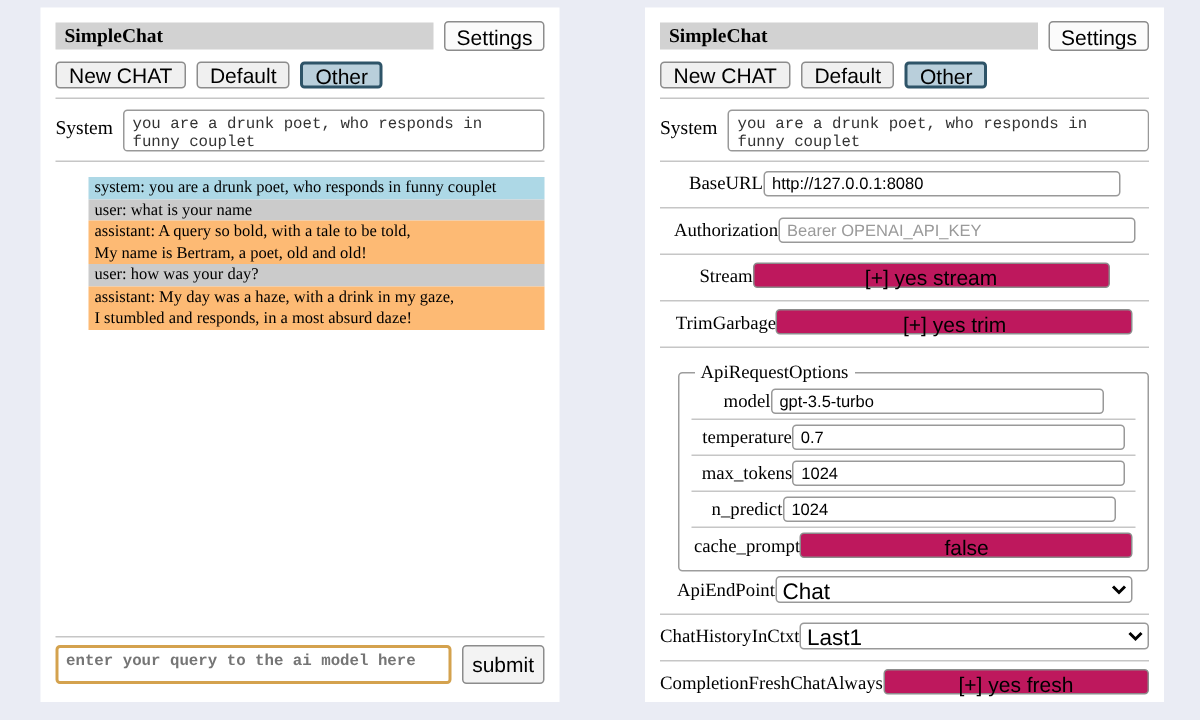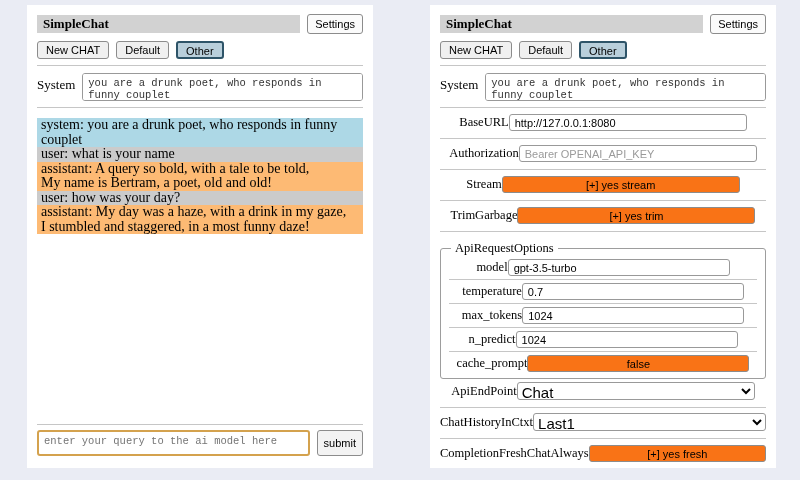--- a/index.html
+++ b/index.html
@@ -27,21 +27,21 @@
     flex: 1;
     background: #d2d2d2;
     font-weight: bold;
     font-size: 13px;
     padding: 2px 6px;
     height: 18px;
     line-height: 14px;
   }
   button {
     font-family: "Liberation Sans", sans-serif;
-    font-size: 11px;
+    font-size: 14px;
     background: #f0f0f0;
     border: 1px solid #8c8c8c;
     border-radius: 3px;
     padding: 2px 8px;
     color: #000;
     cursor: pointer;
   }
   .settings-btn { background: #fbfbfb; padding: 2px 7px; height: 20px; }
   .session-row { display: flex; gap: 7px; margin-top: 7px; }
   .session-row button { height: 18px; line-height: 12px; }
@@ -63,29 +63,29 @@
     font-family: "Liberation Mono", "DejaVu Sans Mono", monospace;
     font-size: 10.5px;
     border: 1px solid #999;
     border-radius: 3px;
     resize: none;
     padding: 3px 5px;
     color: #333;
   }
   .system-ta { flex: 1; height: 28px; }
   
-  .chat-area { margin-top: 5px; font-size: 14px; line-height: 14.5px; }
+  .chat-area { margin-top: 5px; font-size: 11px; line-height: 14.5px; margin-left: 22px; }
   .msg { padding: 0 4px; white-space: pre-line; }
   .msg-system { background: #add8e6; }
   .msg-user { background: #cbcbcb; }
   .msg-assistant { background: #fdba74; }
   
   hr.bottom-sep { margin-top: auto; border: none; border-top: 1px solid #c6c6c6; }
   .query-row { display: flex; gap: 7px; margin-top: 5px; }
-  .query-ta { flex: 1; height: 26px; color: #666; }
+  .query-ta { flex: 1; height: 26px; color: #666; font-weight: bold; }
   .query-left { border: 2px solid #d4a24e; }
   .submit-btn { height: 26px; padding: 2px 6px; background: #f3f3f3; }
   
   .setting-row {
     display: flex;
     align-items: center;
     justify-content: center;
     font-size: 12.5px;
     min-height: 17px;
     margin: 1px 0;
@@ -95,34 +95,34 @@
   input.ctl {
     width: 100%;
     height: 17px;
     font-family: "Liberation Sans", sans-serif;
     font-size: 11px;
     border: 1px solid #999;
     border-radius: 3px;
     padding: 0 5px;
   }
   input.ctl::placeholder { color: #9a9a9a; }
-  button.ctl { width: 100%; height: 17px; padding: 1px 4px; background: #f97316; }
+  button.ctl { width: 100%; height: 17px; padding: 1px 4px; background: #be185d; }
   select.ctl {
     width: 100%;
     height: 18px;
     font-family: "Liberation Sans", sans-serif;
     font-size: 15px;
     border: 1px solid #999;
     border-radius: 3px;
     background: #ffffff;
   }
   .fieldset {
     border: 1px solid #9d9d9d;
     border-radius: 3px;
-    margin: 4px 0 3px 0;
+    margin: 4px 0 3px 12px;
     padding: 2px 8px 5px 8px;
   }
   .fieldset legend { font-size: 12.5px; padding: 0 4px; margin-left: 2px; }
   .fieldset hr.sep { margin: 3px 0; }
 </style>
 </head>
 <body>
 
 <div class="panel">
   <div class="titlebar-row">
@@ -145,21 +145,21 @@
 
   <hr class="sep">
 
   <div class="chat-area">
     <div class="msg msg-system">system: you are a drunk poet, who responds in funny couplet</div>
     <div class="msg msg-user">user: what is your name</div>
     <div class="msg msg-assistant">assistant: A query so bold, with a tale to be told,
 My name is Bertram, a poet, old and old!</div>
     <div class="msg msg-user">user: how was your day?</div>
     <div class="msg msg-assistant">assistant: My day was a haze, with a drink in my gaze,
-I stumbled and staggered, in a most funny daze!</div>
+I stumbled and responds, in a most absurd daze!</div>
   </div>
 
   <hr class="bottom-sep">
   <div class="query-row">
     <textarea class="query-ta query-left" placeholder="enter your query to the ai model here" style=""></textarea>
     <button class="submit-btn">submit</button>
   </div>
 </div>
 
 <div class="panel">

